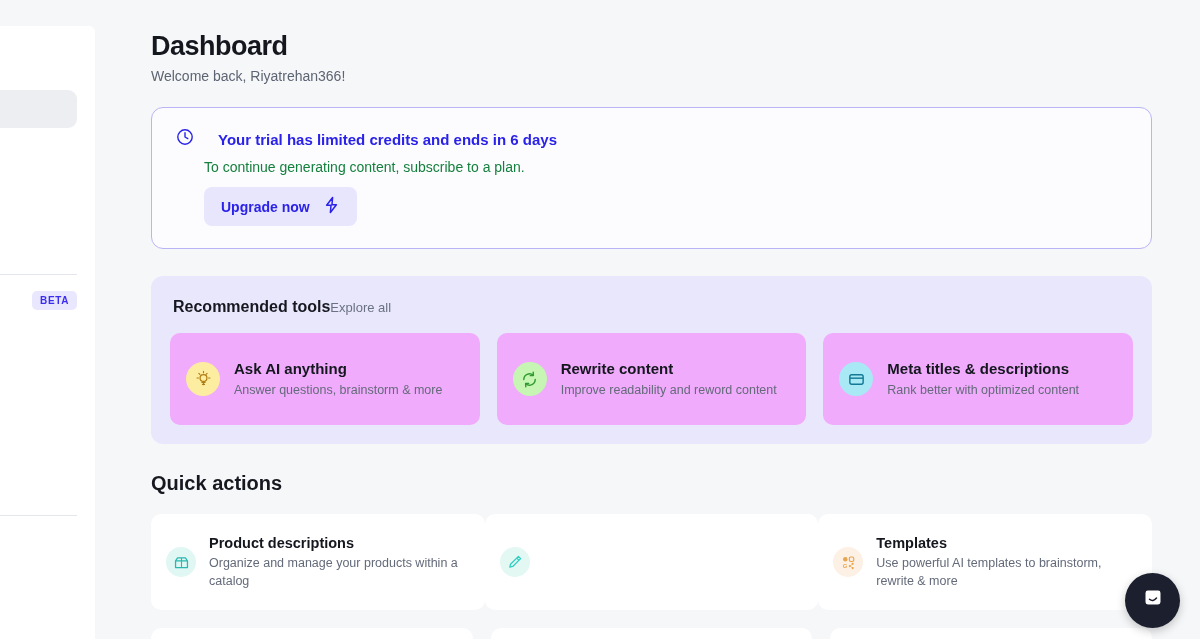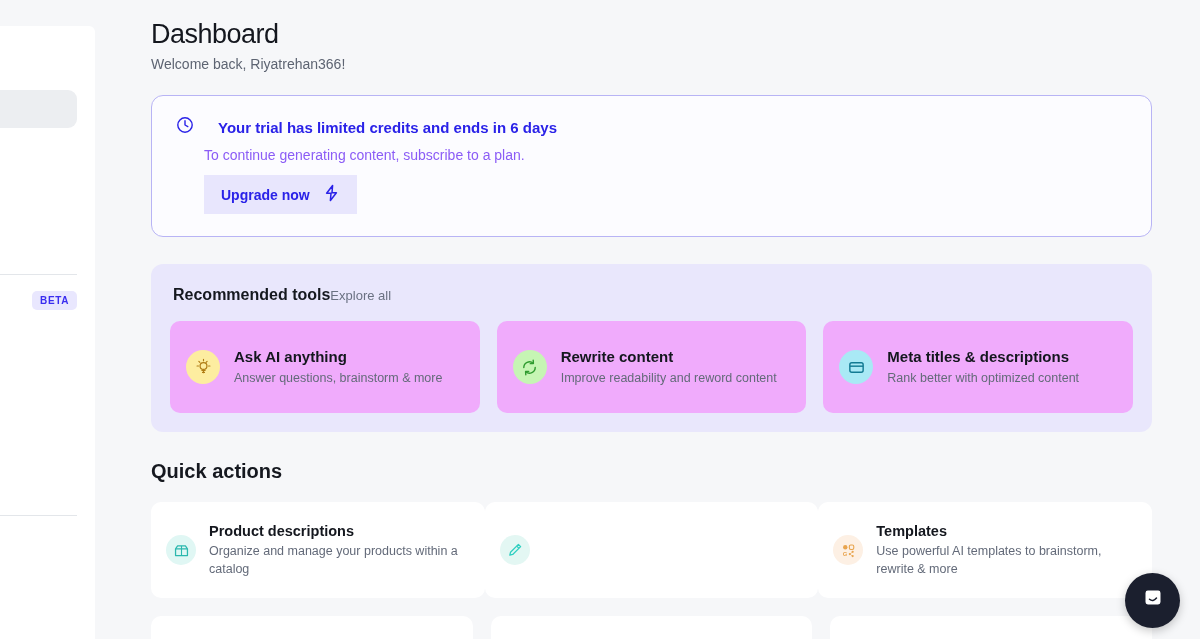--- a/index.html
+++ b/index.html
@@ -95,24 +95,25 @@
 
   
   .main {
     flex: 1;
     position: relative;
     padding: 18px 48px 0 56px;
     overflow: hidden;
   }
   .page-title {
     font-size: 27px;
-    font-weight: 400;
+    font-weight: 700;
     color: #14171e;
     letter-spacing: -0.5px;
     line-height: 1.2;
+    margin-top: 12px;
   }
   .page-welcome {
     font-size: 14px;
     color: #5d6472;
     margin-top: 6px;
   }
 
   
   .banner {
     margin-top: 23px;
@@ -126,31 +127,31 @@
     align-items: center;
     gap: 24px;
   }
   .banner-title {
     font-size: 15px;
     font-weight: 700;
     color: #2a22e8;
   }
   .banner-sub {
     font-size: 14px;
-    color: #8b5cf6;
+    color: #15803d;
     margin: 9px 0 0 28px;
   }
   .upgrade-btn {
     margin: 12px 0 0 28px;
     display: inline-flex;
     align-items: center;
     gap: 13px;
     background: #e8e6fd;
     border: none;
-    border-radius: 0;
+    border-radius: 8px;
     padding: 9px 17px;
     font-family: inherit;
     font-size: 14px;
     font-weight: 600;
     color: #2a22e8;
     cursor: pointer;
     justify-content: space-between;
   }
 
   

